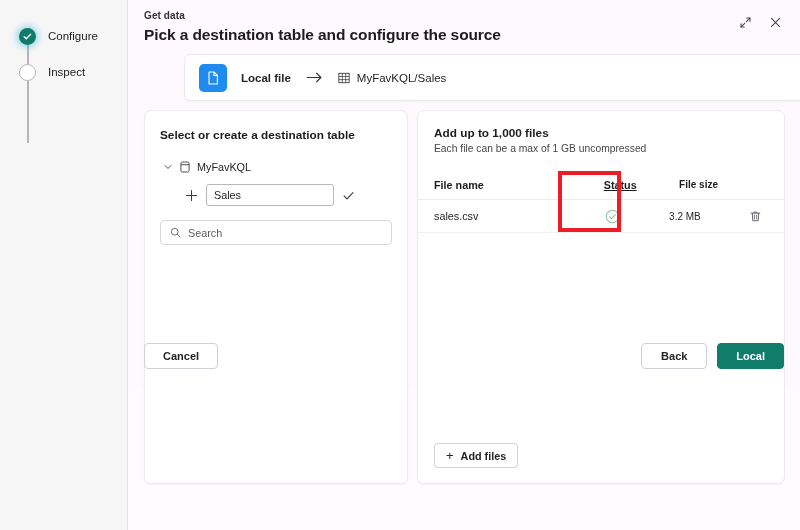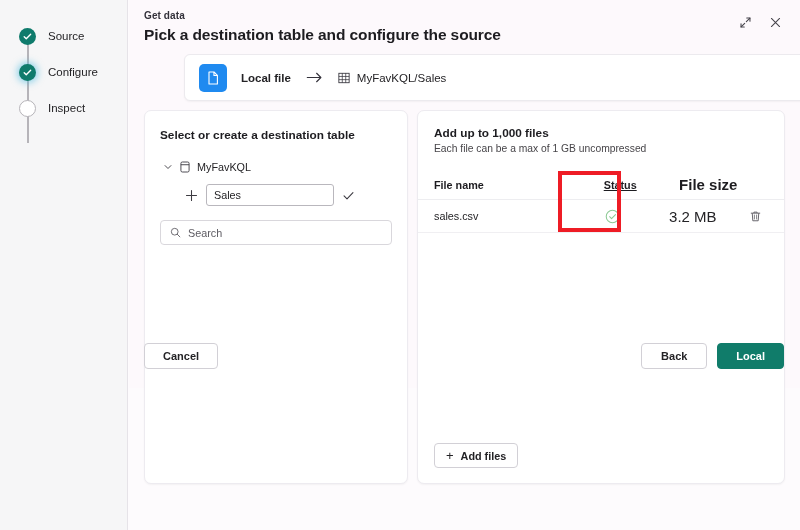--- a/index.html
+++ b/index.html
@@ -156,21 +156,21 @@
   #table-name-confirm { display:flex; color:#3d3b42; cursor:pointer; }
 
   
   #right-panel-head { padding: 15px 16px 0 16px; }
   #file-table { margin-top: 16px; }
   .ft-row { display: flex; align-items: center; height: 30px; padding: 0 12px 0 16px; gap: 21px; }
   #ft-header { border-bottom: 1px solid #ededf0; }
   #ft-body-row { border-bottom: 1px solid #f0eff2; height: 33px; }
   .ft-name   { width: 148px; font-size: 10.8px; color: #242326; }
   .ft-status { width: 88px; display:flex; justify-content:center; font-size: 10.8px; color:#242326;text-decoration:underline; }
-  .ft-size   { width: 72px; font-size: 15px; color: #242326; }
+  .ft-size   { width: 72px; font-size: 10px; color: #242326; }
   .ft-action { flex: 1; display:flex; justify-content:flex-end; padding-right: 10px; }
   .ft-header-text { font-weight: bold; color: #1d1c20; }
   #status-ok-icon { display:flex; }
   #delete-icon { display:flex; color:#5e5c63; cursor:pointer; }
 
   #add-files-btn {
     position: absolute; left: 16px; bottom: 15px;
     height: 25px; padding: 0 11px;
     display: flex; align-items: center; gap: 7px;
     background: #ffffff;
@@ -213,28 +213,20 @@
 <body>
 
 <div id="root">
 
   <div id="stepper-sidebar">
     <div class="step-list">
       <div class="step-connector" style="top:35px;height:36px;"></div>
       <div class="step-connector" style="top:71px;height:36px;"></div>
       <div class="step-connector" style="top:107px;height:36px;"></div>
 
-      <div class="step-row">
-        <div class="step-marker done">
-          <svg viewBox="0 0 16 16">
-              <path d="M3.2 8.4l3 3 6.4-6.6" fill="none" stroke="#ffffff" stroke-width="2" stroke-linecap="round" stroke-linejoin="round"></path>
-            </svg>
-        </div>
-        <div class="step-label">Source</div>
-      </div>
 
       <div class="step-row">
         <div class="step-marker done current-glow">
           <svg viewBox="0 0 16 16">
               <path d="M3.2 8.4l3 3 6.4-6.6" fill="none" stroke="#ffffff" stroke-width="2" stroke-linecap="round" stroke-linejoin="round"></path>
             </svg>
         </div>
         <div class="step-label">Configure</div>
       </div>
 

